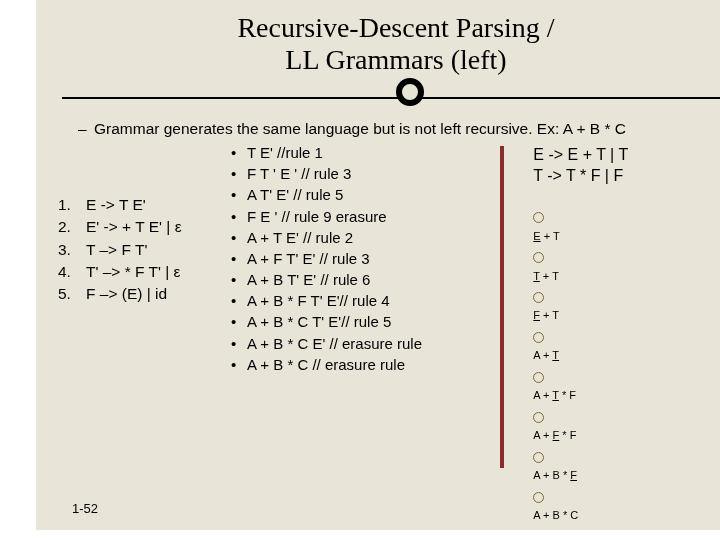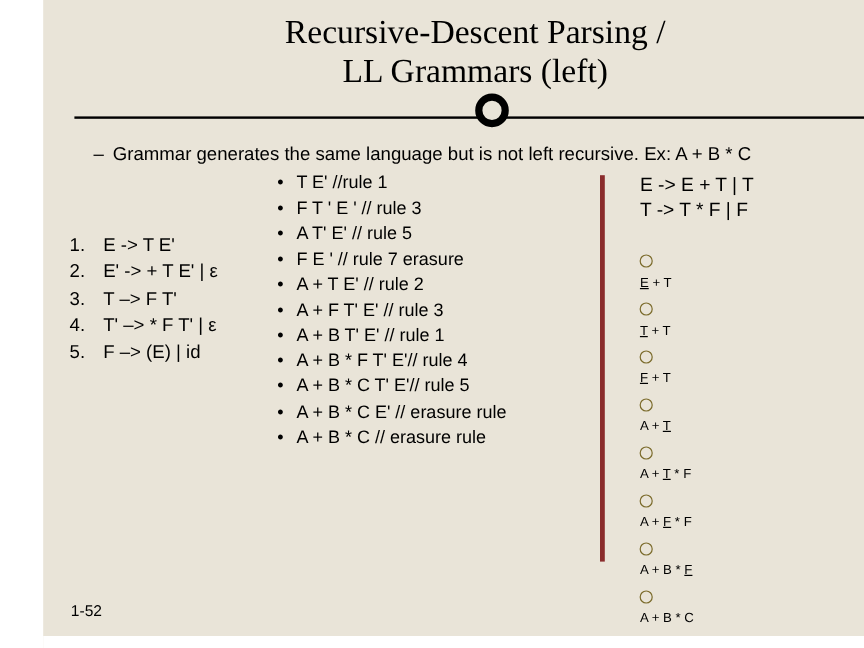--- a/index.html
+++ b/index.html
@@ -141,21 +141,21 @@
     height: 9px;
     border: 1.6px solid #7b6b2b;
     border-radius: 50%;
     display: inline-block;
   }
   .u {
     text-decoration: underline;
   }
   .pagenum {
     position: absolute;
-    left: 23px;
+    left: 36px;
     bottom: 14px;
     font-family: Arial, sans-serif;
     font-size: 13px;
   }
 </style>
 </head>
 <body>
 
 <div class="slide">
   <div class="title">
@@ -210,33 +210,33 @@
         <div class="row">
             <span class="bullet">•</span>
             <span>F T ' E ' // rule 3</span>
           </div>
         <div class="row">
             <span class="bullet">•</span>
             <span>A T' E'  // rule 5</span>
           </div>
         <div class="row">
             <span class="bullet">•</span>
-            <span>F E ' // rule 7 erasure</span>
+            <span>F E ' // rule 9 erasure</span>
           </div>
         <div class="row">
             <span class="bullet">•</span>
             <span>A + T E'  // rule 2</span>
           </div>
         <div class="row">
             <span class="bullet">•</span>
             <span>A + F T' E' // rule 3</span>
           </div>
         <div class="row">
             <span class="bullet">•</span>
-            <span>A + B T' E' // rule 1</span>
+            <span>A + B T' E' // rule 6</span>
           </div>
         <div class="row">
             <span class="bullet">•</span>
             <span>A + B * F T' E'// rule 4</span>
           </div>
         <div class="row">
             <span class="bullet">•</span>
             <span>A + B * C T' E'// rule 5</span>
           </div>
         <div class="row">

